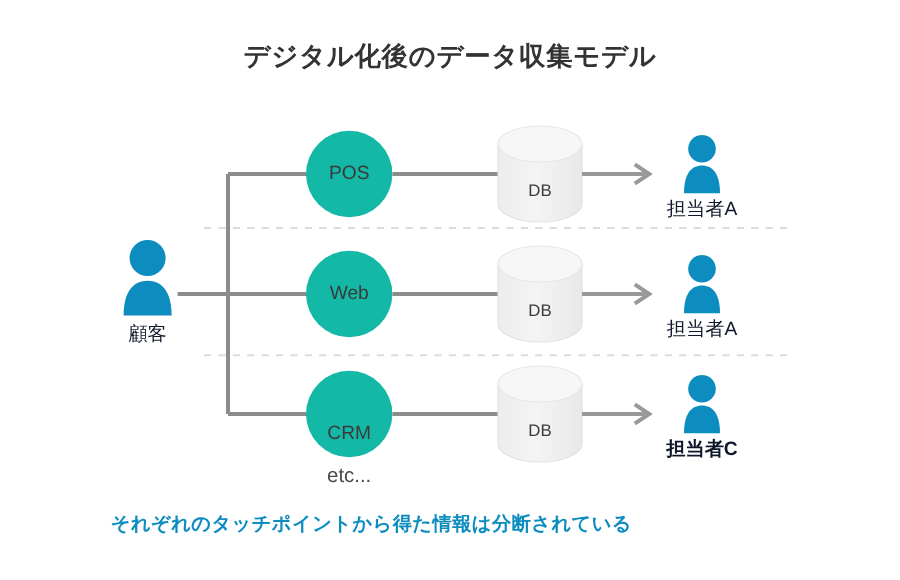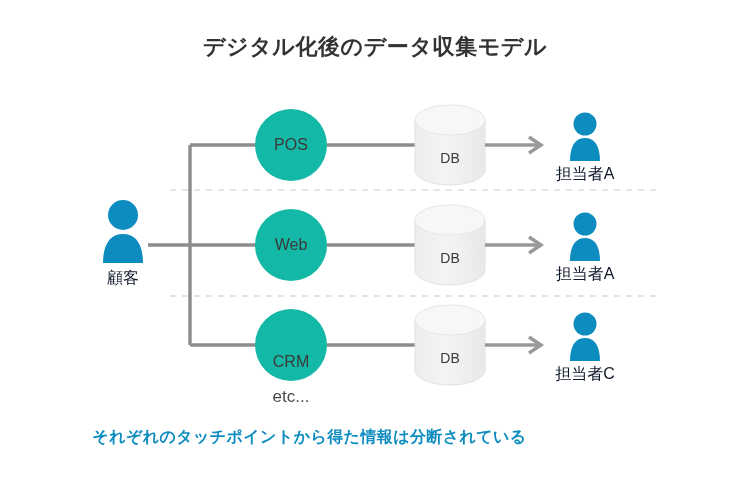--- a/index.html
+++ b/index.html
@@ -179,19 +179,19 @@
   </div>
 
   <div class="db-label" style="left:415px; top:150px; width:70px;">DB</div>
   <div class="db-label" style="left:415px; top:250px; width:70px;">DB</div>
   <div class="db-label" style="left:415px; top:350px; width:70px;">DB</div>
 
   <div class="person-label" style="left:83px; top:268px; width:80px;">顧客</div>
 
   <div class="person-label" style="left:545px; top:164px; width:80px;">担当者A</div>
   <div class="person-label" style="left:545px; top:264px; width:80px;">担当者A</div>
-  <div class="person-label" style="left:545px; top:364px; width:80px;">担当者C</div>
+  <div class="person-label" style="left:545px; top:364px; width:80px;font-weight:bold;">担当者C</div>
 
   <div class="etc-label" style="left:251px; top:387px; width:80px;">etc...</div>
 
   <div class="caption">それぞれのタッチポイントから得た情報は分断されている</div>
 
 </div>
 
 </body></html>

